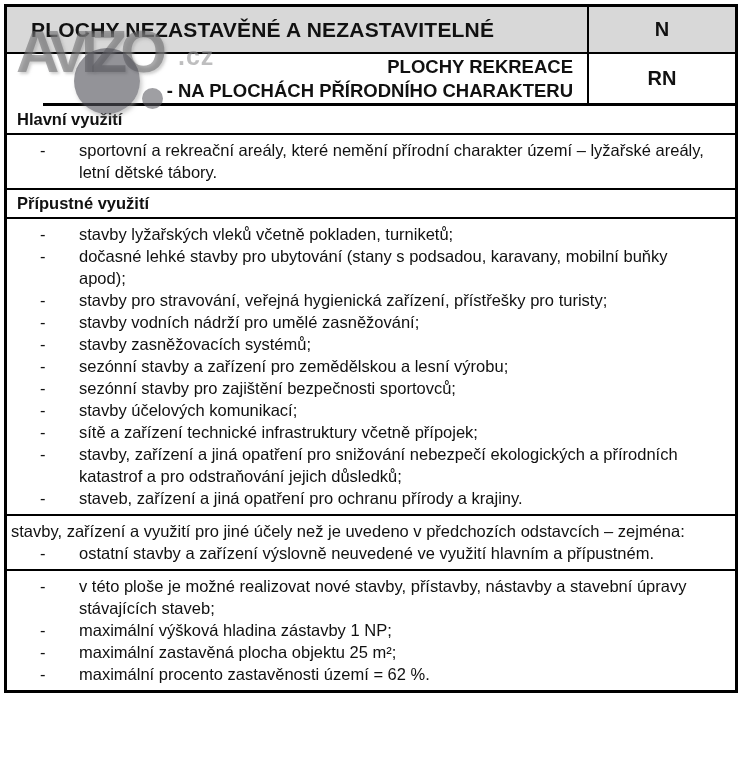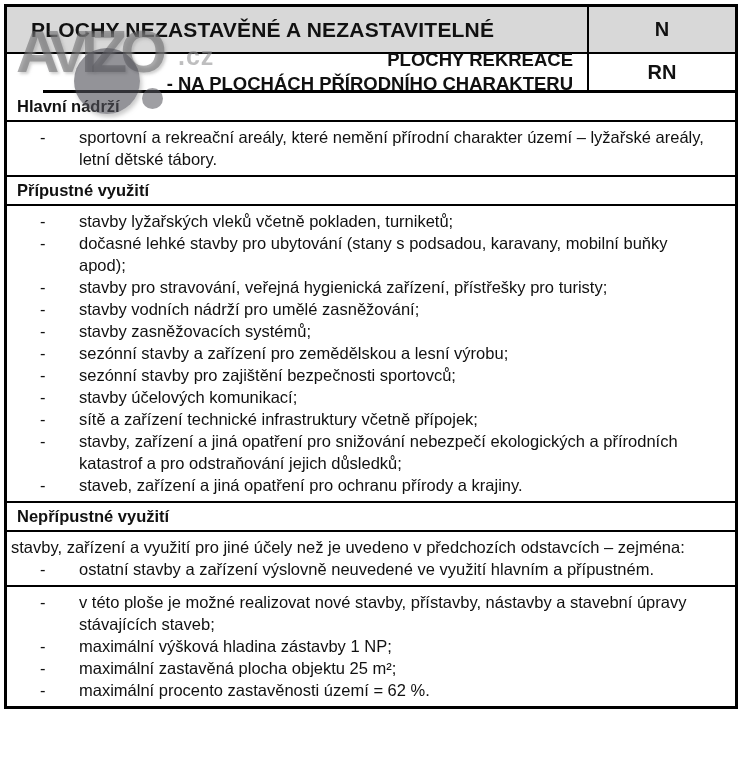--- a/index.html
+++ b/index.html
@@ -27,21 +27,21 @@
     border-bottom: 2px solid #000;
     height: 47px;
   }
   .hrow1 .title-cell {
     flex: 1;
     display: flex; align-items: center;
     padding-left: 24px;
     font-size: 21px; font-weight: bold;
     letter-spacing: 0.2px;
   }
-  .hrow2 { background: #ffffff; border-bottom: 3px solid #000; height: 39px; margin-left: 36px; }
+  .hrow2 { background: #ffffff; border-bottom: 3px solid #000; height: 52px; margin-left: 36px; }
   .hrow2 .title-cell {
     flex: 1;
     display: flex; flex-direction: column; justify-content: center;
     text-align: right;
     padding-right: 14px;
     font-size: 18.5px; font-weight: bold;
     line-height: 24px;
   }
   .code-cell {
     flex: 0 0 148px;
@@ -118,21 +118,21 @@
 
     <div class="hrow hrow2">
       <div class="title-cell">
         <div>PLOCHY REKREACE</div>
         <div>- NA PLOCHÁCH PŘÍRODNÍHO CHARAKTERU</div>
       </div>
       <div class="code-cell">RN</div>
     </div>
 
     <div id="sections">
-        <div class="section-header">Hlavní nádrží</div>
+        <div class="section-header">Hlavní využití</div>
         <div class="section-body">
           <div class="item">
             <span class="dash">-</span>
             <span class="itext">sportovní a rekreační areály, které nemění přírodní charakter území – lyžařské areály, letní dětské tábory.</span>
           </div>
         </div>
         <div class="section-header">Přípustné využití</div>
         <div class="section-body">
           <div class="item">
             <span class="dash">-</span>
@@ -172,21 +172,20 @@
           </div>
           <div class="item">
             <span class="dash">-</span>
             <span class="itext">stavby, zařízení a jiná opatření pro snižování nebezpečí ekologických a přírodních katastrof a pro odstraňování jejich důsledků;</span>
           </div>
           <div class="item">
             <span class="dash">-</span>
             <span class="itext">staveb, zařízení a jiná opatření pro ochranu přírody a krajiny.</span>
           </div>
         </div>
-        <div class="section-header">Nepřípustné využití</div>
         <div class="section-body">
           <div class="intro">stavby, zařízení a využití pro jiné účely než je uvedeno v předchozích odstavcích – zejména:</div>
           <div class="item">
             <span class="dash">-</span>
             <span class="itext">ostatní stavby a zařízení výslovně neuvedené ve využití hlavním a přípustném.</span>
           </div>
         </div>
         <div class="section-body">
           <div class="item">
             <span class="dash">-</span>

